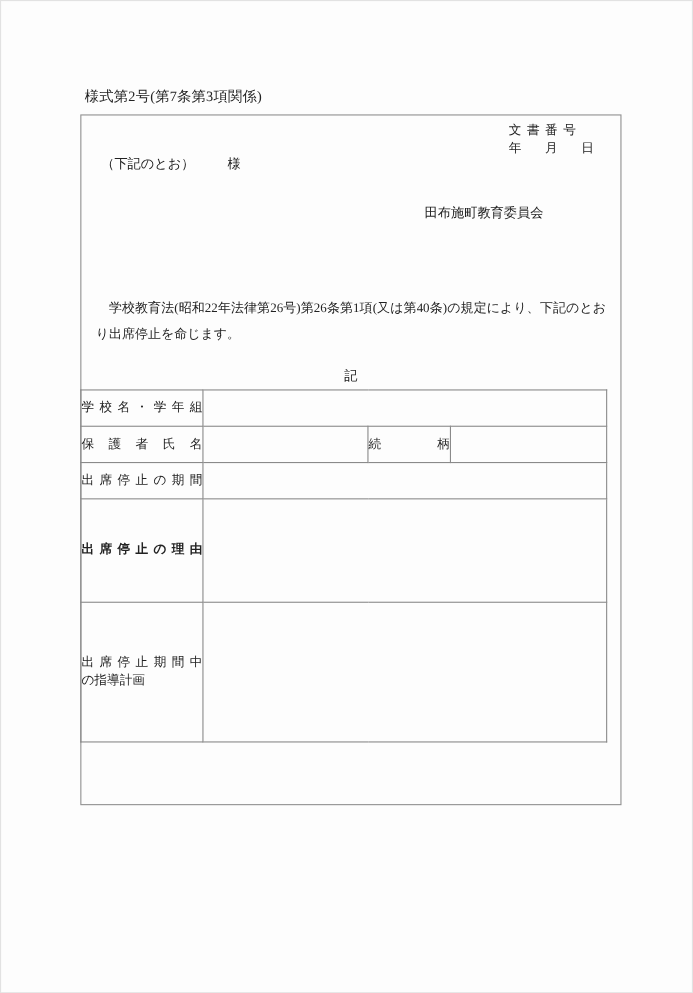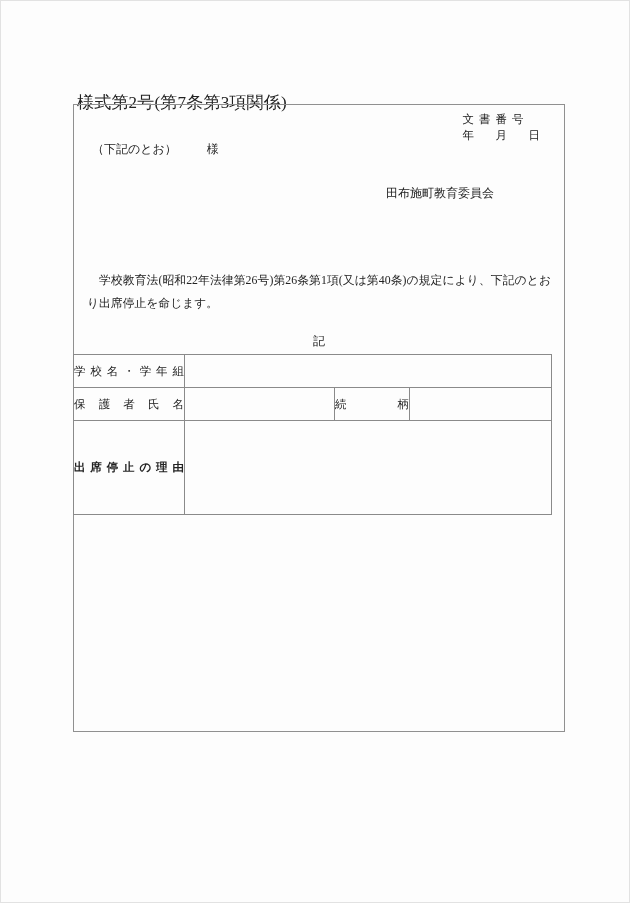--- a/index.html
+++ b/index.html
@@ -21,22 +21,22 @@
     left: 0;
     width: 630px;
     height: 903px;
     background: #fdfdfd;
     border: 1px solid #e2e2e2;
     box-sizing: border-box;
   }
   .form-number {
     position: absolute;
     left: 76px;
-    top: 90px;
-    font-size: 17px;
+    top: 78px;
+    font-size: 13px;
     letter-spacing: 0.2px;
     white-space: nowrap;
   }
   .frame {
     position: absolute;
     left: 72px;
     top: 103px;
     width: 492px;
     height: 628px;
     border: 1px solid #909090;
@@ -206,23 +206,36 @@
         <tr class="r-standard">
           <td class="label">
               <span class="just">保護者氏名</span>
             </td>
           <td class="value"></td>
           <td class="sublabel">
               <span class="just">続柄</span>
             </td>
           <td class="value"></td>
         </tr>
+        <tr class="r-standard">
+          <td class="label">
+              <span class="just">出席停止の期間</span>
+            </td>
+          <td class="value" colspan="3"></td>
+        </tr>
         <tr class="r-reason">
           <td class="label">
               <span class="just">出席停止の理由</span>
             </td>
+          <td class="value" colspan="3"></td>
+        </tr>
+        <tr class="r-plan">
+          <td class="label-wrap">
+            <span class="just">出席停止期間中</span>
+            <span class="tail">の指導計画</span>
+          </td>
           <td class="value" colspan="3"></td>
         </tr>
       </tbody>
     </table>
 
   </div>
 </div>
 
 </body></html>

